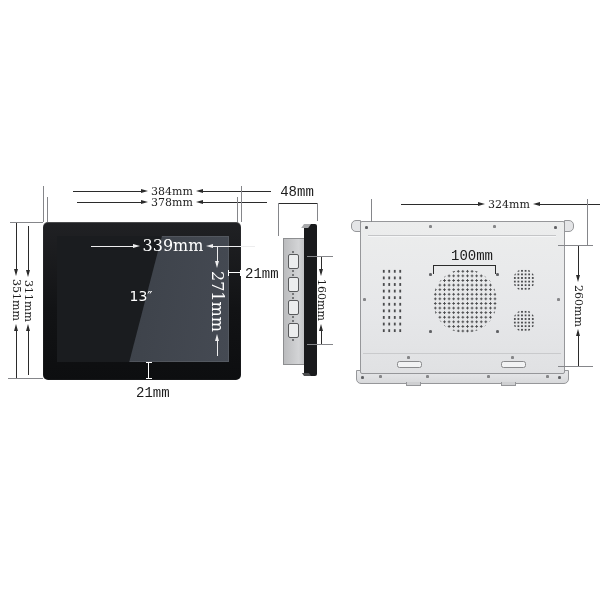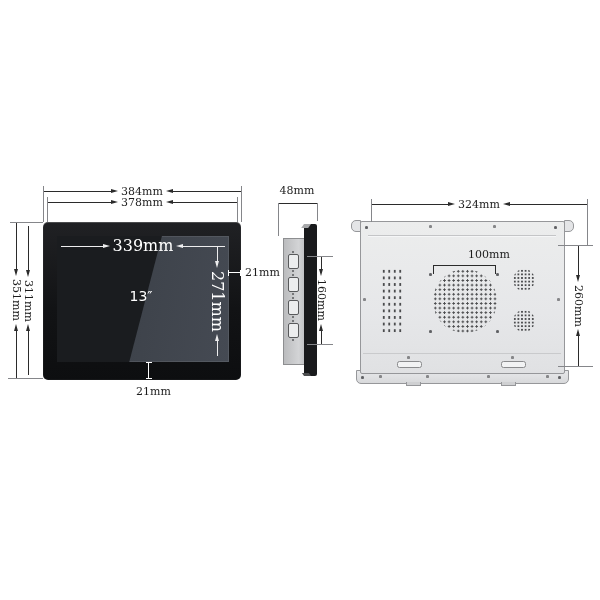--- a/index.html
+++ b/index.html
@@ -1,42 +1,42 @@
 <!DOCTYPE html>
 <html><head>
 <meta charset="utf-8">
 <style>
   html,body{margin:0;padding:0;background:#fff;}
   #canvas{position:relative;width:600px;height:600px;background:#ffffff;overflow:hidden;
           font-family:"DejaVu Serif", serif;color:#1c1c1c;}
 
   
   .dim{position:absolute;display:flex;align-items:center;font-size:11px;line-height:1;}
-  .dim.h{flex-direction:row;height:12px;}
+  .dim.h{flex-direction:row;height:12px;padding-left:30px;}
   .dim.v{flex-direction:column;width:12px;}
   .dim .ln{background:#2b2b2b;flex:1;}
   .dim.h .ln{height:1px;}
   .dim.v .ln{width:1px;}
   .dim .lbl{padding:0 3px;white-space:nowrap;}
   .dim.v .lbl{padding:3px 0;writing-mode:vertical-rl;text-orientation:mixed;}
   .ar{width:0;height:0;flex:none;}
   .dim.h .ar.to-r{border-top:2.5px solid transparent;border-bottom:2.5px solid transparent;border-left:7px solid #2b2b2b;}
   .dim.h .ar.to-l{border-top:2.5px solid transparent;border-bottom:2.5px solid transparent;border-right:7px solid #2b2b2b;}
   .dim.v .ar.to-d{border-left:2.5px solid transparent;border-right:2.5px solid transparent;border-top:7px solid #2b2b2b;}
   .dim.v .ar.to-u{border-left:2.5px solid transparent;border-right:2.5px solid transparent;border-bottom:7px solid #2b2b2b;}
   .dim.white{color:#ffffff;font-size:16px;}
   .dim.white .ln{background:#ededee;}
   .dim.white.h .ar.to-r{border-left-color:#ededee;}
   .dim.white.h .ar.to-l{border-right-color:#ededee;}
   .dim.white.v .ar.to-d{border-top-color:#ededee;}
   .dim.white.v .ar.to-u{border-bottom-color:#ededee;}
 
   .ext{position:absolute;background:#85868a;}
   .ext.v{width:1px;} .ext.h{height:1px;}
-  .plain-lbl{position:absolute;font-size:11px;line-height:1;text-align:center;white-space:nowrap;}
+  .plain-lbl{position:absolute;font-size:14px;line-height:1;text-align:center;white-space:nowrap;font-family:Liberation Mono, monospace;}
 
   
   .front-monitor{position:absolute;left:43px;top:222px;width:198px;height:158px;border-radius:5px;
     background:linear-gradient(180deg,#202124 0%,#121315 55%,#0d0e10 100%);
     box-shadow:inset 0 1px 0 rgba(255,255,255,.16), inset 0 0 0 1px rgba(255,255,255,.04);}
   .front-screen{position:absolute;left:57px;top:236px;width:172px;height:126px;overflow:hidden;
     background:linear-gradient(100deg,#383d44 0%,#454a53 100%);
     box-shadow:inset 0 0 0 1px rgba(255,255,255,.09);}
   .front-screen .glare{position:absolute;inset:0;background:#1a1c1f;
     clip-path:polygon(0 0,61% 0,42% 100%,0 100%);}
@@ -213,21 +213,21 @@
   <div class="dim h" style="left:371px;top:198px;width:216px;">
     <span class="ln"></span>
       <span class="ar to-r"></span>
     <span class="lbl">324mm</span>
     <span class="ar to-l"></span>
       <span class="ln"></span>
   </div>
   <div class="ext v" style="left:371px;top:199px;height:23px;"></div>
   <div class="ext v" style="left:587px;top:199px;height:46px;"></div>
 
-  <div class="plain-lbl" style="left:459px;top:249px;width:60px;">100mm</div>
+  <div class="plain-lbl" style="left:442px;top:249px;width:60px;">100mm</div>
   <div class="ln-h" style="left:433px;top:265px;width:63px;"></div>
   <div class="vtick" style="left:433px;top:265px;"></div>
   <div class="vtick" style="left:495px;top:265px;"></div>
 
   <div class="dim v" style="left:572px;top:245px;height:121px;">
     <span class="ln"></span>
       <span class="ar to-d"></span>
     <span class="lbl">260mm</span>
     <span class="ar to-u"></span>
       <span class="ln"></span>

